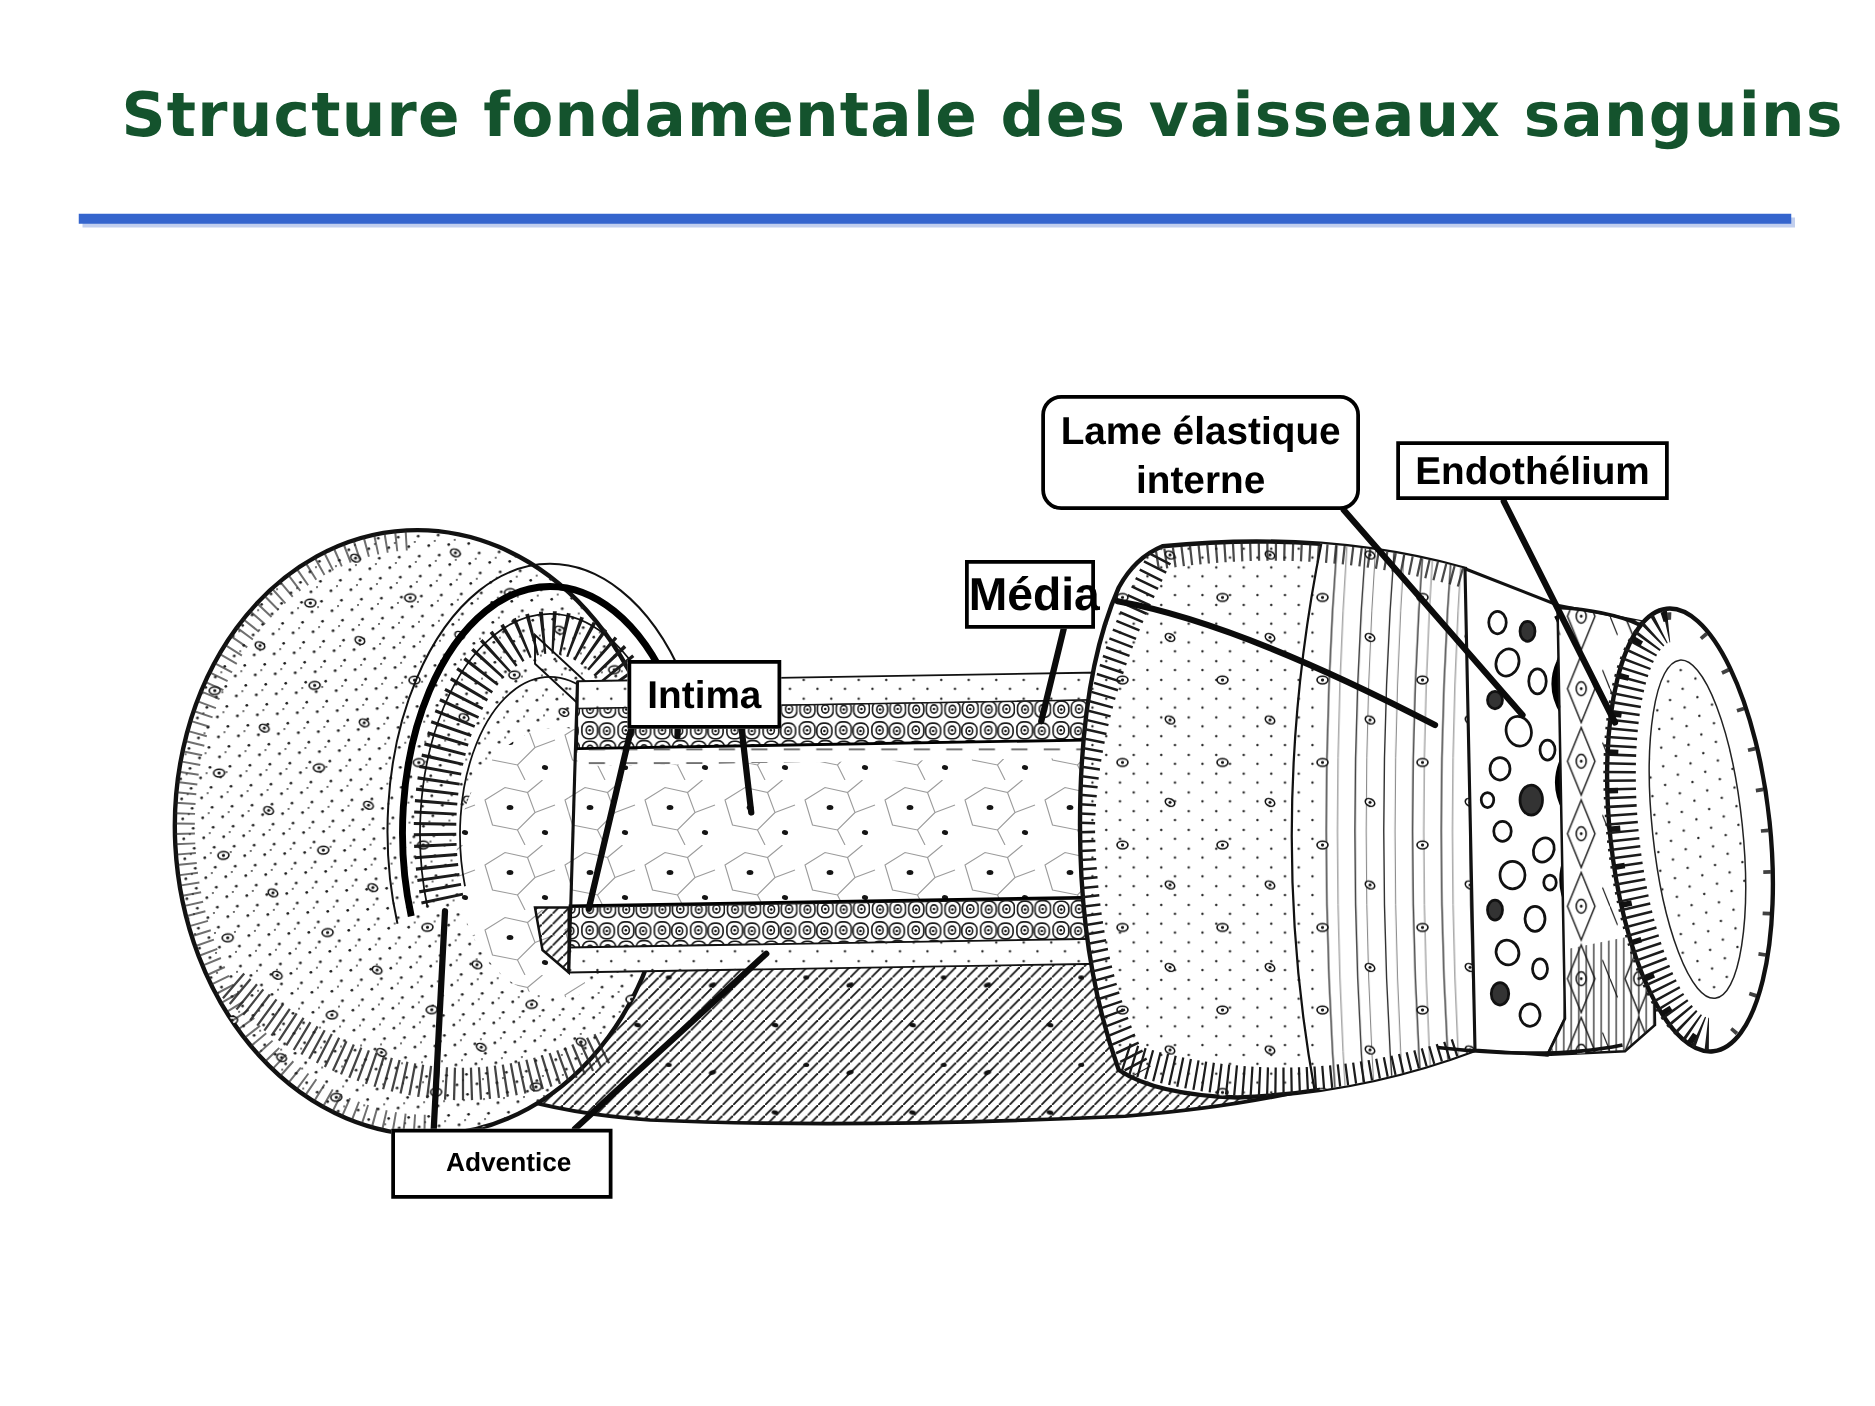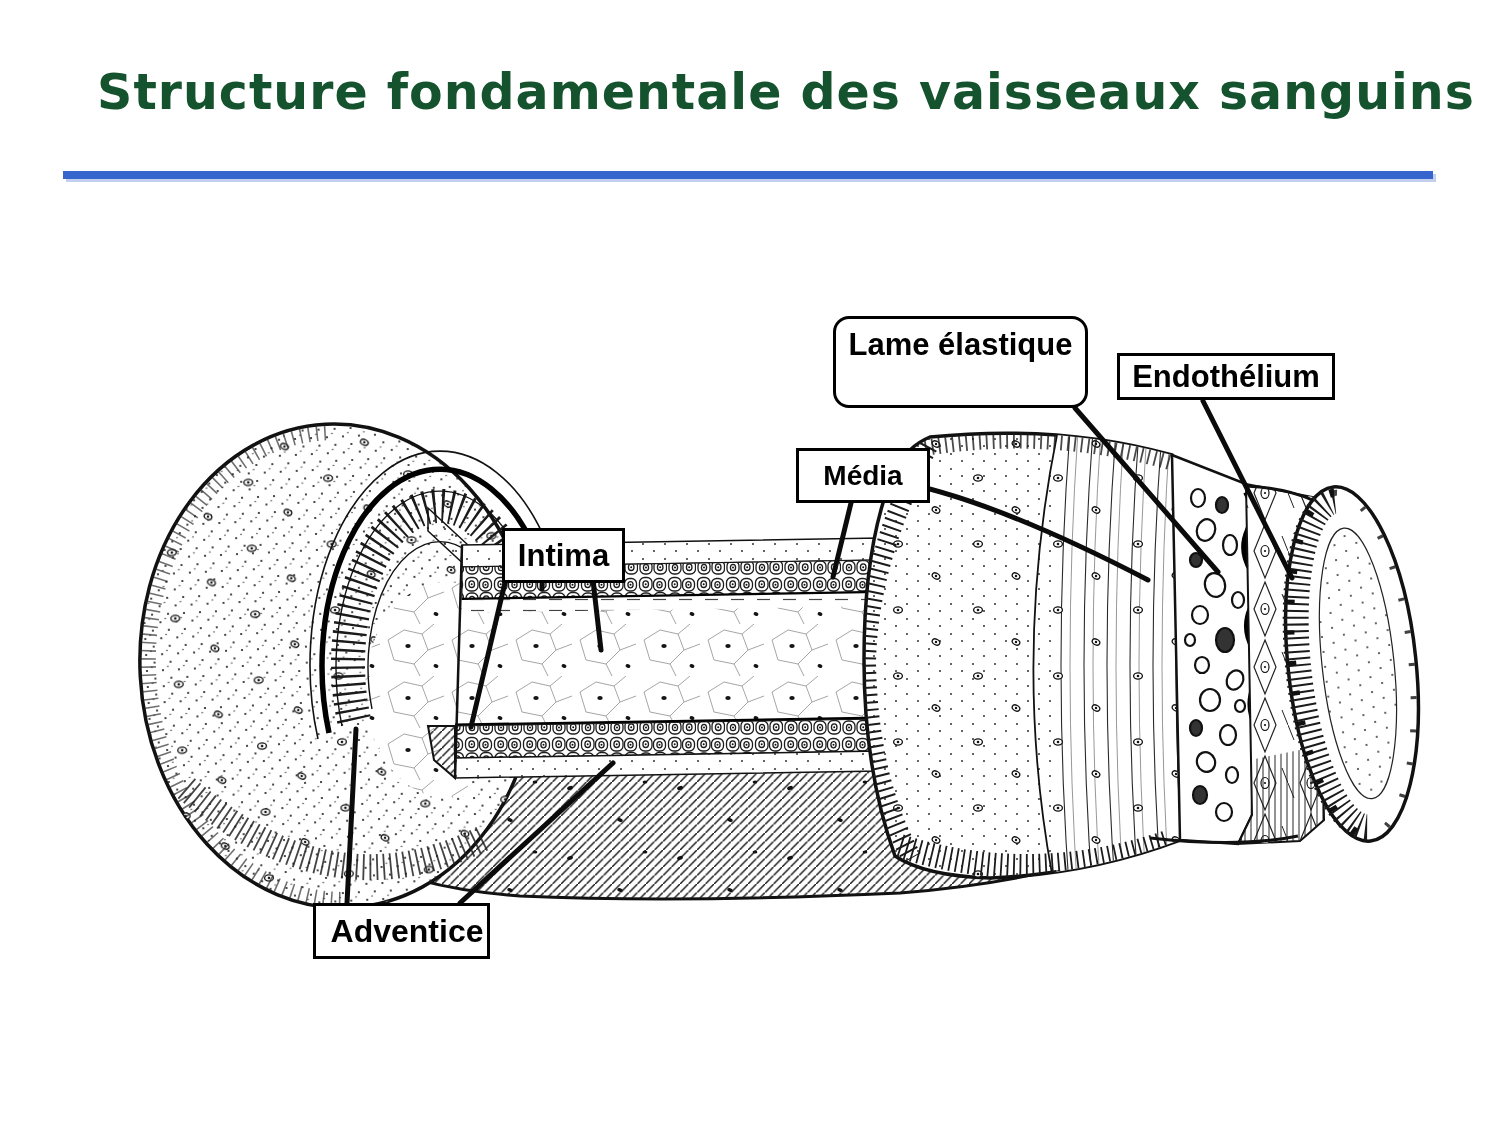--- a/index.html
+++ b/index.html
@@ -8,23 +8,23 @@
   .title{position:absolute;left:0;top:64px;width:100%;text-align:center;
          font-family:"DejaVu Sans", sans-serif;font-weight:700;font-size:49px;
          letter-spacing:1px;color:#14532d;white-space:nowrap;margin-left:36px;}
   .rule{position:absolute;left:63px;top:171px;width:1370px;height:8px;background:#3565cd;
         box-shadow:3px 3px 0 0 #c2cfee;}
   .fig{position:absolute;left:0;top:0;width:1500px;height:1125px;}
   .lbl{position:absolute;box-sizing:border-box;background:#ffffff;border:3px solid #000000;
        color:#000;font-weight:700;text-align:center;line-height:1.25;}
   .lbl-lame{left:833px;top:316px;width:255px;height:92px;font-size:31px;padding-top:7px;border-radius:16px;}
   .lbl-endo{left:1117px;top:353px;width:218px;height:47px;font-size:31px;line-height:41px;}
-  .lbl-media{left:796px;top:448px;width:134px;height:55px;font-size:28px;line-height:49px;}
+  .lbl-media{left:772px;top:448px;width:104px;height:55px;font-size:37px;line-height:49px;}
   .lbl-intima{left:502px;top:480px;width:123px;height:55px;font-size:31px;line-height:49px;margin-top:48px;}
-  .lbl-advent{left:313px;top:903px;width:177px;height:56px;font-size:32px;line-height:50px;padding-left:11px;}
+  .lbl-advent{left:313px;top:903px;width:177px;height:56px;font-size:21px;line-height:50px;padding-left:11px;}
 </style>
 </head>
 <body>
 
 <div class="slide">
 
   <div class="title">Structure fondamentale des vaisseaux sanguins</div>
   <div class="rule"></div>
 
   <svg class="fig" viewBox="0 0 1500 1125">
@@ -215,19 +215,20 @@
       <path d="M516,536 L471,727"></path>
       <path d="M543,536 L542,589"></path>
       <path d="M588,537 L601,650"></path>
       <path d="M347,903 L356,729"></path>
       <path d="M460,903 L613,763"></path>
     </g>
   </svg>
 
   <div class="lbl lbl-lame">
     <span style="display:block">Lame élastique</span>
+    <span style="display:block">interne</span>
   </div>
   <div class="lbl lbl-endo">Endothélium</div>
   <div class="lbl lbl-media">Média</div>
   <div class="lbl lbl-intima">Intima</div>
   <div class="lbl lbl-advent">Adventice</div>
 
 </div>
 
 </body></html>

